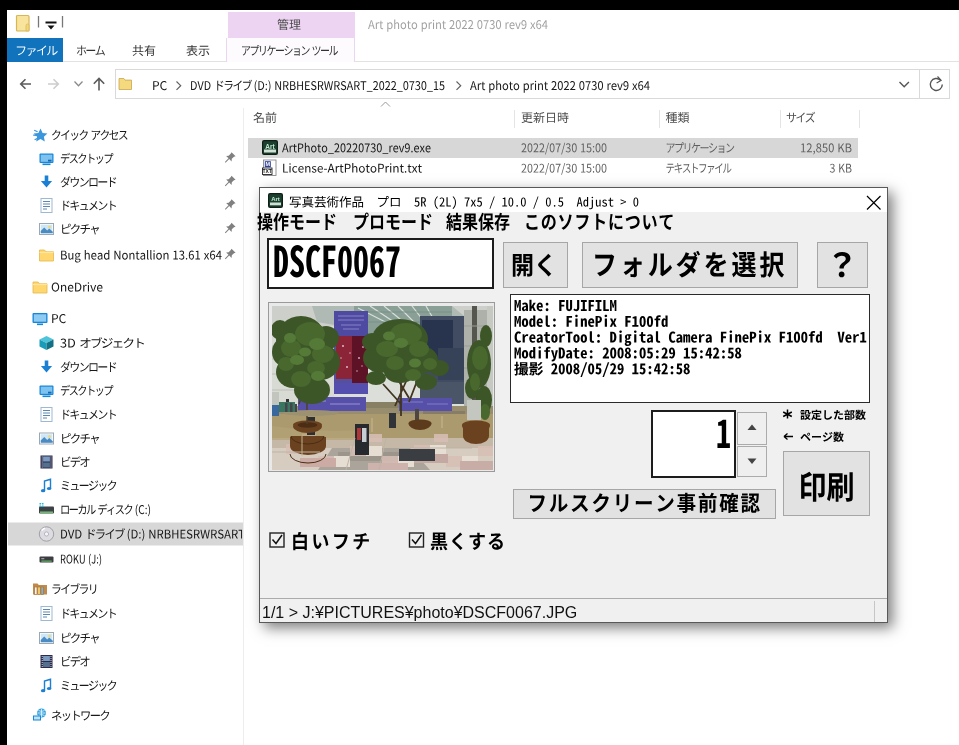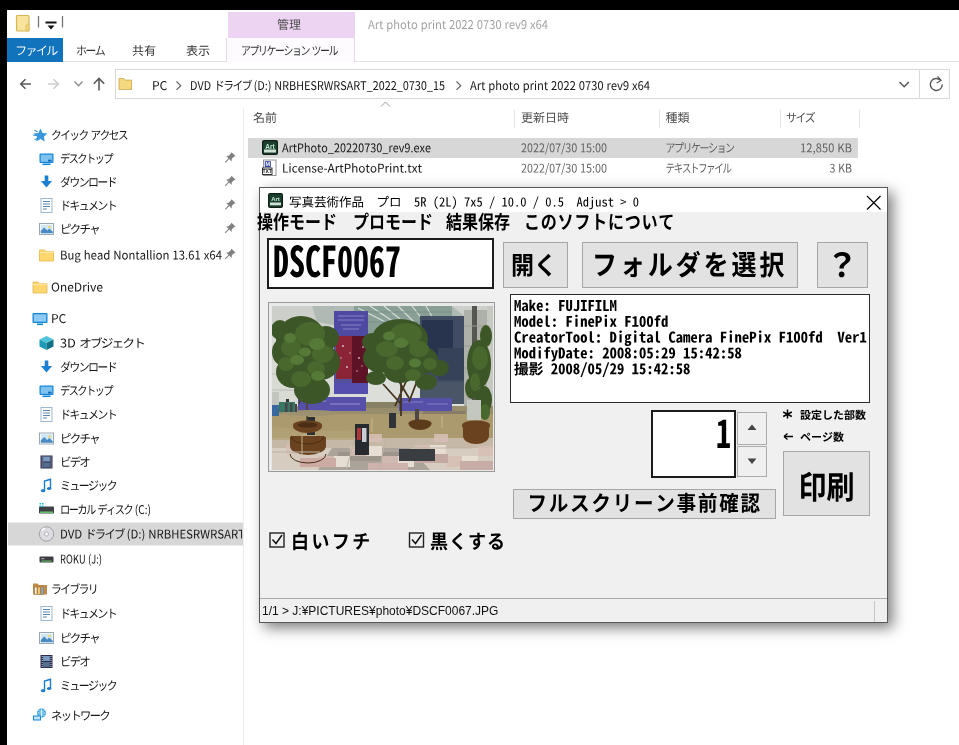--- a/index.html
+++ b/index.html
@@ -196,21 +196,21 @@
 <rect x="195" y="94" width="14" height="20" fill="#c4c6c0"></rect>
 </svg>
 </div>
 <div class="a" style="left:651px;top:410px;width:85px;height:68px;background:#fff;border:2px solid #1c1c1c"></div>
 <div class="a" style="left:737px;top:412px;width:30px;height:33px;background:#efefef;border:1px solid #ababab"></div>
 <div class="a" style="left:737px;top:446px;width:30px;height:31px;background:#efefef;border:1px solid #ababab"></div>
 <div class="a" style="left:782.5px;top:451px;width:87.5px;height:65px;background:#e2e2e2;border:1px solid #a6a6a6"></div>
 <div class="a" style="left:512.5px;top:489px;width:263px;height:30px;background:#e2e2e2;border:1px solid #a6a6a6"></div>
 <div class="a" style="left:260px;top:598px;width:627px;height:1px;background:#ababab"></div>
 <div class="a" style="left:874px;top:601px;width:1px;height:21px;background:#c6c6c6"></div>
-<div class="a" style="left:262px;top:604px;width:400px;height:18px;font-size:12px;color:#111;font-family:'Liberation Sans',sans-serif">1/1 &gt; J:¥PICTURES¥photo¥DSCF0067.JPG</div>
+<div class="a" style="left:262px;top:604px;width:400px;height:18px;font-size:16px;color:#111;font-family:'Liberation Sans',sans-serif">1/1 &gt; J:¥PICTURES¥photo¥DSCF0067.JPG</div>
 <svg class="a" style="left:0;top:0" width="959" height="745" viewBox="0 0 959 745">
     <defs>
       <path id="g0" d="M861 665 800 704C781 699 762 699 747 699C701 699 302 699 245 699C212 699 173 702 145 705V617C171 618 205 620 245 620C302 620 698 620 756 620C742 524 696 385 625 294C541 187 429 102 235 53L303 -22C487 36 606 129 697 246C776 349 824 510 846 615C850 634 854 651 861 665Z"></path>
       <path id="g1" d="M865 505 820 547C807 544 780 542 765 542C717 542 310 542 271 542C241 542 205 545 177 549V466C208 468 241 470 271 470C310 470 693 469 749 469C720 420 648 332 577 289L642 244C732 306 816 431 845 478C850 486 859 498 865 505ZM529 402H442C445 382 448 362 448 342C448 212 429 102 294 11C271 -5 247 -15 225 -23L296 -79C507 38 527 189 529 402Z"></path>
       <path id="g2" d="M86 361 126 283C265 326 402 386 507 446V76C507 38 504 -12 501 -31H599C595 -11 593 38 593 76V498C695 566 787 642 863 721L796 783C727 700 627 613 523 548C412 478 259 408 86 361Z"></path>
       <path id="g3" d="M524 21 577 -23C584 -17 595 -9 611 0C727 57 866 160 952 277L905 345C828 232 705 141 613 99C613 130 613 613 613 676C613 714 616 742 617 750H525C526 742 530 714 530 676C530 613 530 123 530 77C530 57 528 37 524 21ZM66 26 141 -24C225 45 289 143 319 250C346 350 350 564 350 675C350 705 354 735 355 747H263C267 726 270 704 270 674C270 563 269 363 240 272C210 175 150 86 66 26Z"></path>
       <path id="g4" d="M342 380 272 414C233 333 148 214 81 153L150 106C207 167 300 295 342 380ZM760 414 692 377C745 314 820 190 859 111L933 152C893 224 814 350 760 414ZM112 616V531C139 534 167 535 198 535H475V527C475 480 475 138 475 84C475 57 463 46 436 46C410 46 365 49 321 57L328 -22C369 -27 428 -29 470 -29C531 -29 556 -2 556 50C556 122 556 446 556 527V535H821C845 535 875 534 902 532V615C877 612 844 610 820 610H556V713C556 734 560 770 562 784H468C472 769 475 734 475 713V610H197C165 610 140 612 112 616Z"></path>
       <path id="g5" d="M102 433V335C133 338 186 340 241 340C316 340 715 340 790 340C835 340 877 336 897 335V433C875 431 839 428 789 428C715 428 315 428 241 428C185 428 132 431 102 433Z"></path>
       <path id="g6" d="M167 111C138 110 104 109 74 110L89 17C118 21 147 26 172 28C306 40 641 77 795 97C818 48 837 2 850 -34L934 4C892 107 783 308 712 411L637 377C674 329 719 251 759 172C649 157 457 136 310 122C360 252 459 559 488 653C501 695 512 721 522 746L422 766C419 740 415 716 403 670C375 572 273 252 217 114Z"></path>
       <path id="g7" d="M587 150C682 80 804 -20 864 -80L935 -34C870 27 745 122 653 189ZM329 187C273 112 160 25 62 -28C79 -41 106 -65 121 -81C222 -23 335 70 407 157ZM89 628V556H280V318H48V245H956V318H720V556H920V628H720V831H643V628H357V831H280V628ZM357 318V556H643V318Z"></path>

